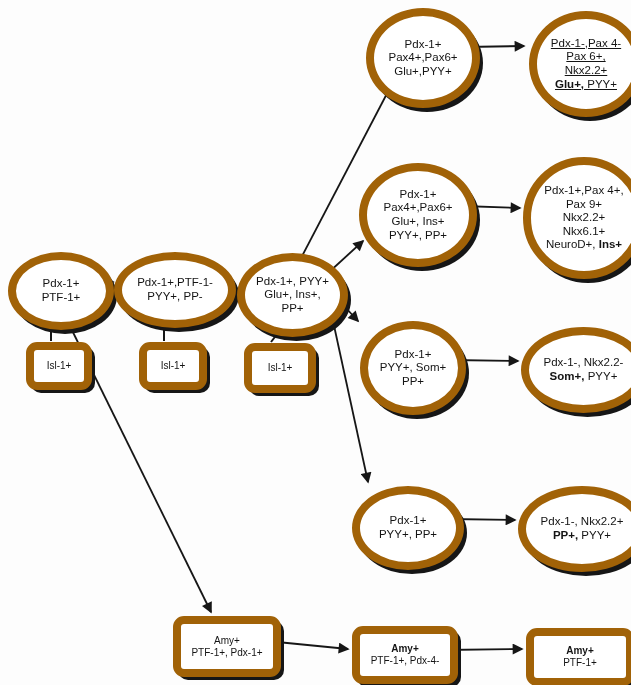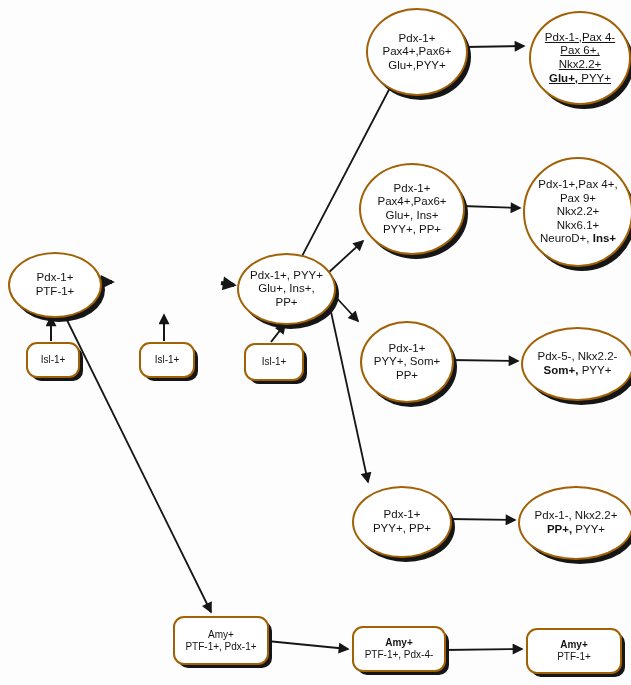--- a/index.html
+++ b/index.html
@@ -4,21 +4,21 @@
 <style>
   html,body{margin:0;padding:0;}
   body{background:#ffffff;font-family:"Liberation Sans", sans-serif;}
   #canvas{
     position:relative;width:631px;height:685px;background:#fdfdfd;overflow:hidden;
   }
   #wires{position:absolute;left:0;top:0;z-index:1;}
   .node{
     position:absolute;z-index:2;display:flex;flex-direction:column;
     align-items:center;justify-content:center;text-align:center;
-    background:#ffffff;border:2px solid #a16207;color:#141414;
+    background:#ffffff;border:8px solid #a16207;color:#141414;
     font-size:11.5px;line-height:1.18;letter-spacing:0;
   }
   .ellipse{border-radius:50%;box-shadow:4px 5px 0 -1px #161616;}
   .rbox{border-radius:11px;box-shadow:4px 4px 0 -1px #161616;font-size:10px;}
   .node b{font-weight:bold;margin-top:13px;}
   .line{white-space:pre;}
 </style>
 </head>
 <body>
 
@@ -51,20 +51,24 @@
       <line x1="267" y1="641" x2="348" y2="649" stroke-width="1.8" marker-end="url(#ah)"></line>
       <line x1="444" y1="650" x2="522" y2="649" stroke-width="1.8" marker-end="url(#ah)"></line>
     </g>
   </svg>
 
   <div class="node ellipse" style="left:8px;top:252px;width:90px;height:62px;">
     <div class="line">Pdx-1+</div>
     <div class="line">PTF-1+</div>
   </div>
 
+  <div class="node ellipse" style="left:114px;top:252px;width:106px;height:60px;">
+    <div class="line">Pdx-1+,PTF-1-</div>
+    <div class="line">PYY+, PP-</div>
+  </div>
 
   <div class="node ellipse" style="left:237px;top:253px;width:95px;height:68px;text-align:center;">
     <div class="line">Pdx-1+, PYY+</div>
     <div class="line">Glu+, Ins+,</div>
     <div class="line">PP+</div>
   </div>
 
   <div class="node rbox" style="left:26px;top:342px;width:50px;height:32px;">
     <div class="line">Isl-1+</div>
   </div>
@@ -103,21 +107,21 @@
     <div class="line"><span>NeuroD+,</span><b> Ins+</b></div>
   </div>
 
   <div class="node ellipse" style="left:360px;top:321px;width:90px;height:78px;">
     <div class="line">Pdx-1+</div>
     <div class="line">PYY+, Som+</div>
     <div class="line">PP+</div>
   </div>
 
   <div class="node ellipse" style="left:521px;top:327px;width:109px;height:70px;">
-    <div class="line">Pdx-5-, Nkx2.2-</div>
+    <div class="line">Pdx-1-, Nkx2.2-</div>
     <div class="line"><b>Som+,</b><span> PYY+</span></div>
   </div>
 
   <div class="node ellipse" style="left:352px;top:486px;width:96px;height:68px;">
     <div class="line">Pdx-1+</div>
     <div class="line">PYY+, PP+</div>
   </div>
 
   <div class="node ellipse" style="left:518px;top:486px;width:112px;height:70px;">
     <div class="line">Pdx-1-, Nkx2.2+</div>

